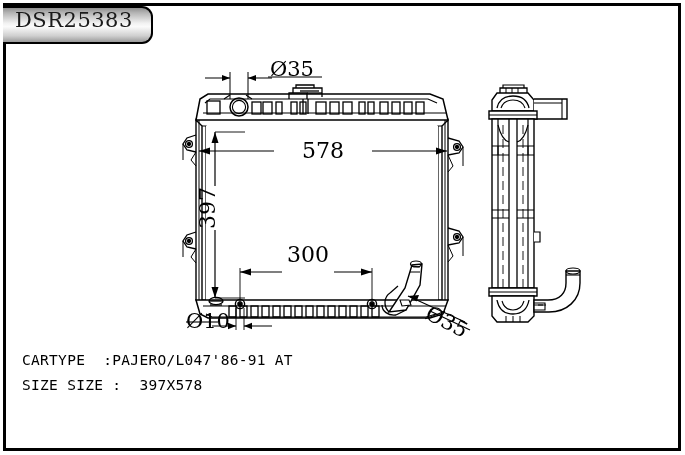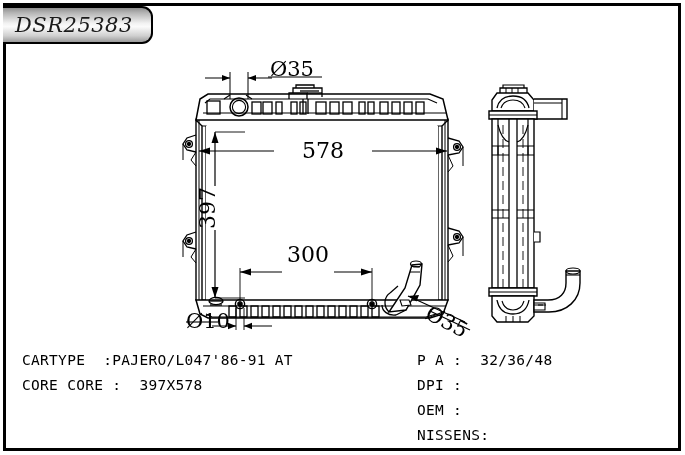--- a/index.html
+++ b/index.html
@@ -27,23 +27,22 @@
     position:absolute;
     left:3px; top:6px;
     width:150px; height:38px;
     background:linear-gradient(to bottom,#8f8f8f 0%,#b4b4b4 14%,#f2f2f2 45%,#fbfbfb 55%,#cfcfcf 82%,#9a9a9a 100%);
     border:2px solid #000000;
     border-left:none;
     border-top-right-radius:11px;
     border-bottom-right-radius:11px;
     box-sizing:border-box;
     display:flex;
-    align-items:center;
+    align-items:flex-start;
     z-index:6;
-    font-style:italic;
   }
   #title-tab .ttext{
     padding-left:12px;
     font-family:"DejaVu Serif","Liberation Serif",serif;
     font-size:21px;
     color:#1a1a1a;
     letter-spacing:0.5px;
     white-space:nowrap;
   }
   
@@ -311,23 +310,17 @@
         <path d="M534 303 L545 303 L545 310 L534 310" stroke-width="1.1"></path>
         <path d="M538 305 L543 305" stroke-width="1"></path>
       </g>
 
     </g>
   </svg>
 
   <div id="spec">
     <div class="spec-col" id="spec-left">
       <div class="spec-row">CARTYPE  :PAJERO/L047'86-91 AT</div>
-      <div class="spec-row">CORE CORE :  397X578</div>
-    </div>
-    <div class="spec-col" id="spec-right">
-      <div class="spec-row">P A :  32/36/48</div>
-      <div class="spec-row">DPI :</div>
-      <div class="spec-row">OEM :</div>
-      <div class="spec-row">NISSENS:</div>
+      <div class="spec-row">SIZE SIZE :  397X578</div>
     </div>
   </div>
 
 </div>
 
 </body></html>

